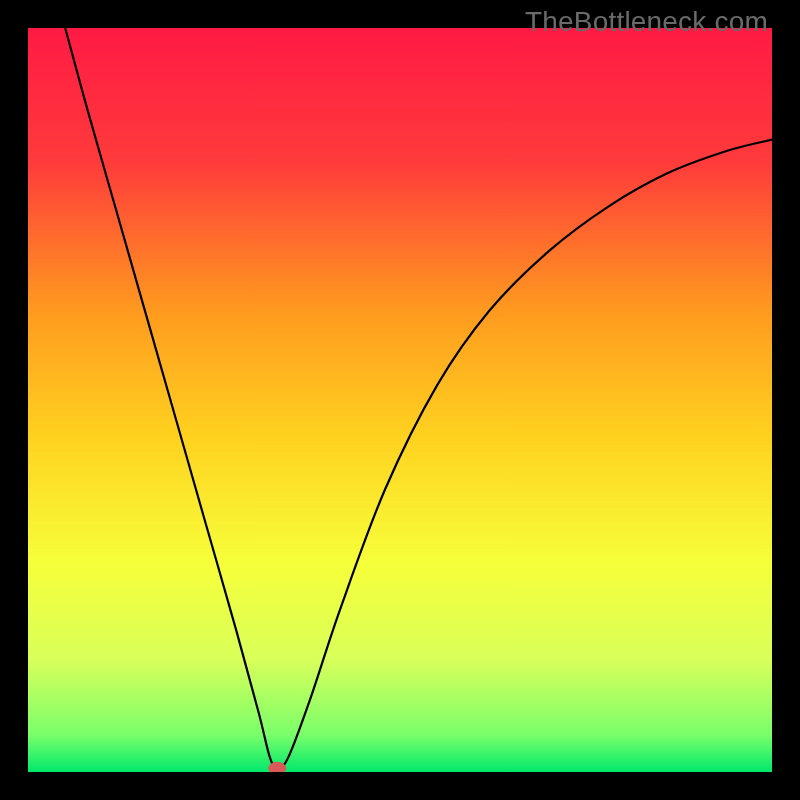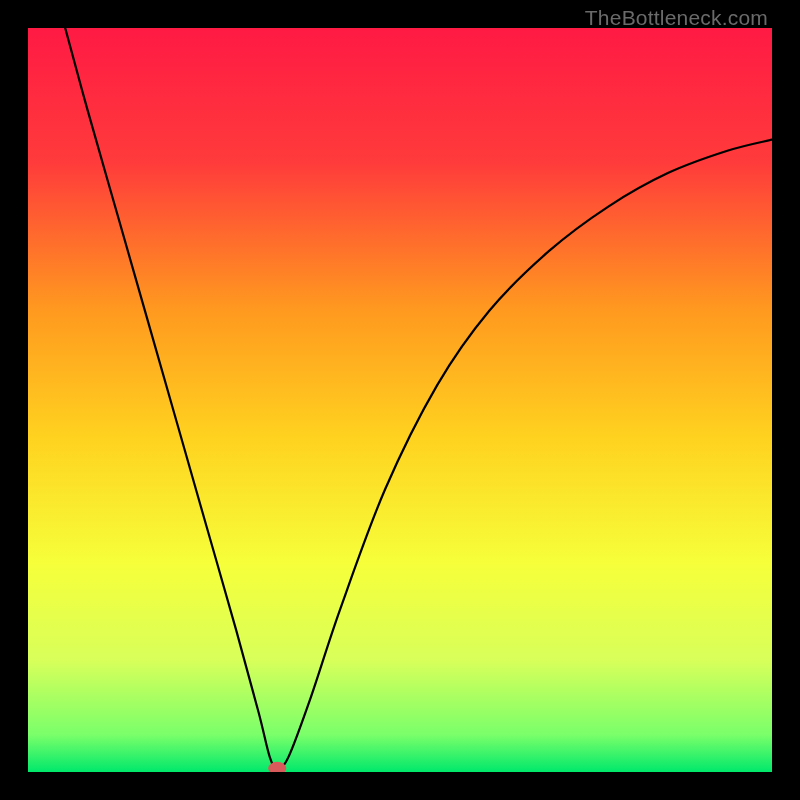--- a/index.html
+++ b/index.html
@@ -15,21 +15,21 @@
     left: 28px;
     top: 28px;
     width: 744px;
     height: 744px;
   }
   .watermark {
     position: absolute;
     top: 6px;
     right: 32px;
     color: #6a6a6a;
-    font-size: 21px;
+    font-size: 28px;
     font-weight: 500;
     letter-spacing: 0.2px;
     z-index: 10;
   }
   svg { display: block; }
 </style>
 </head>
 <body>
 
 <div class="watermark">TheBottleneck.com</div>

